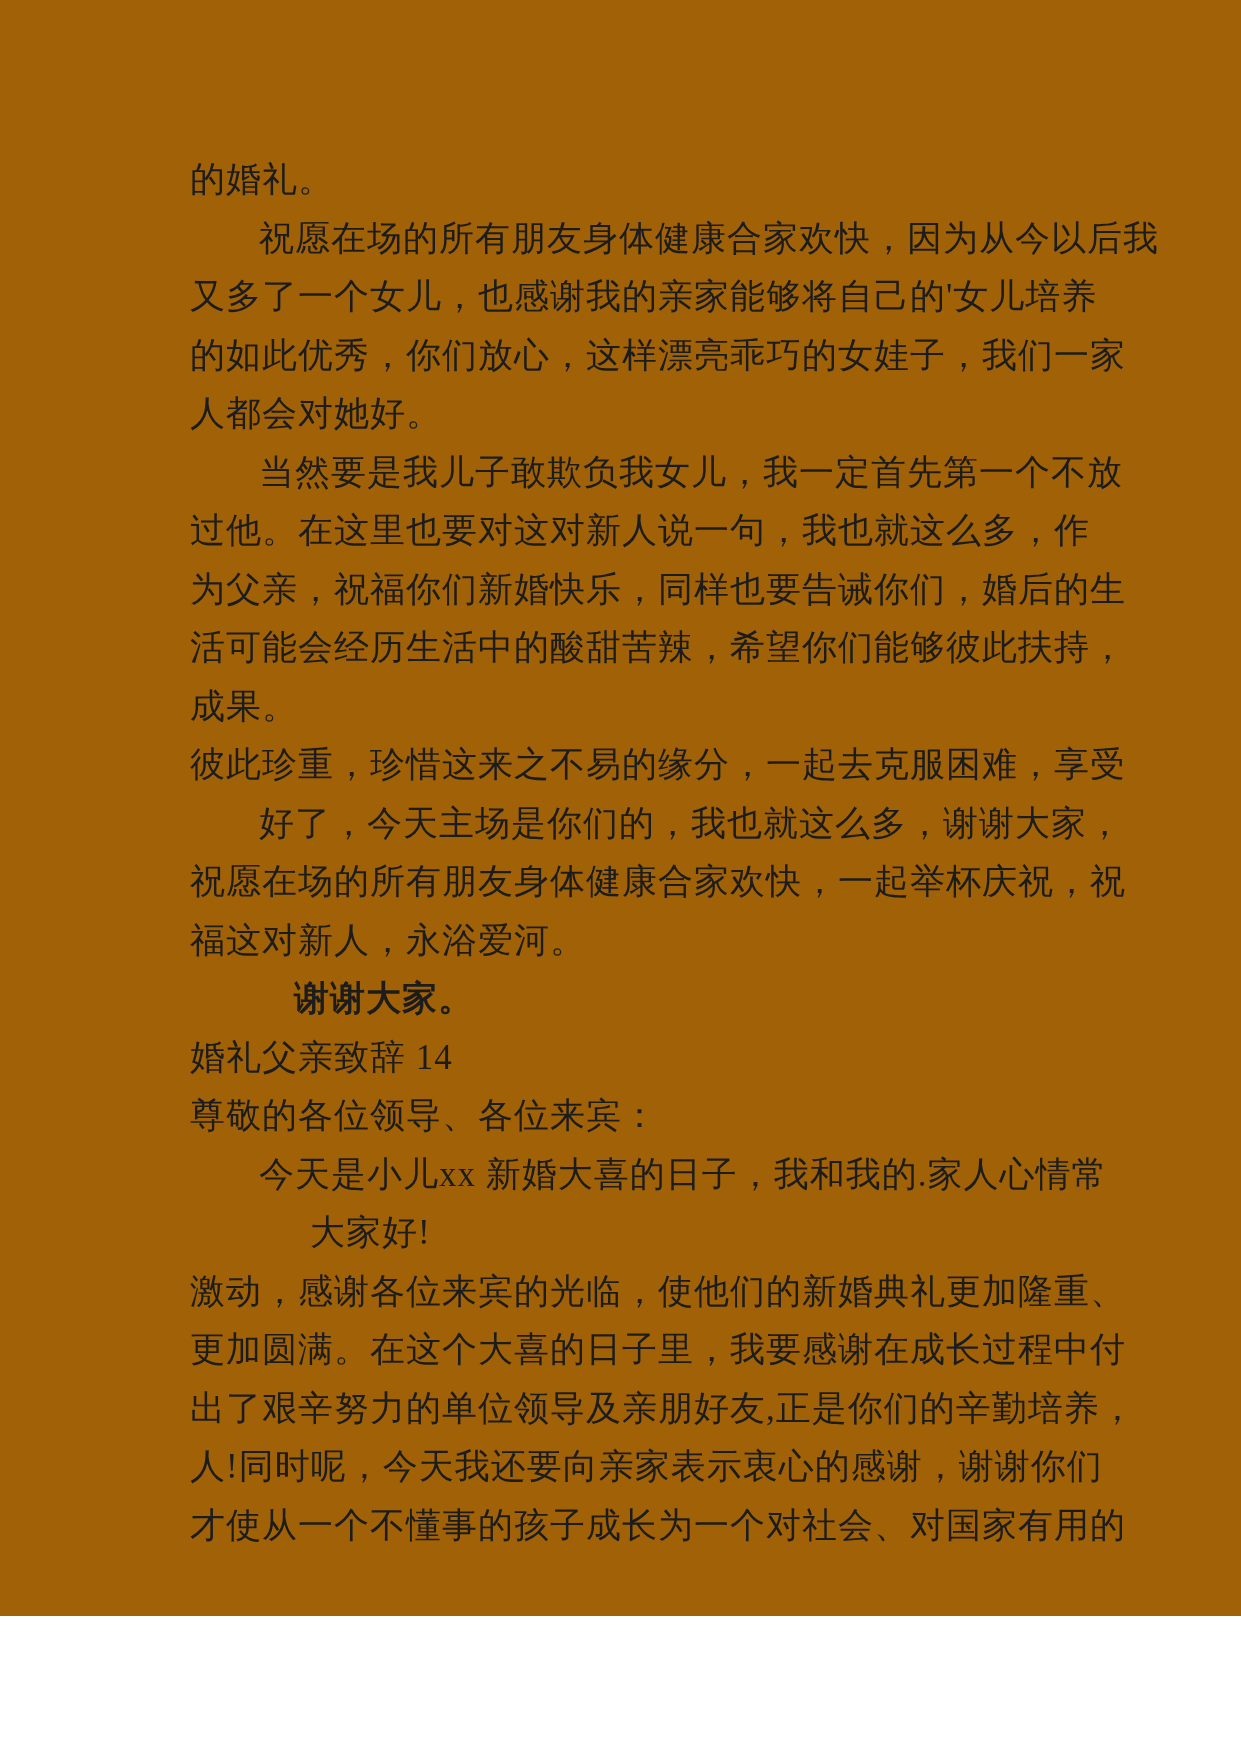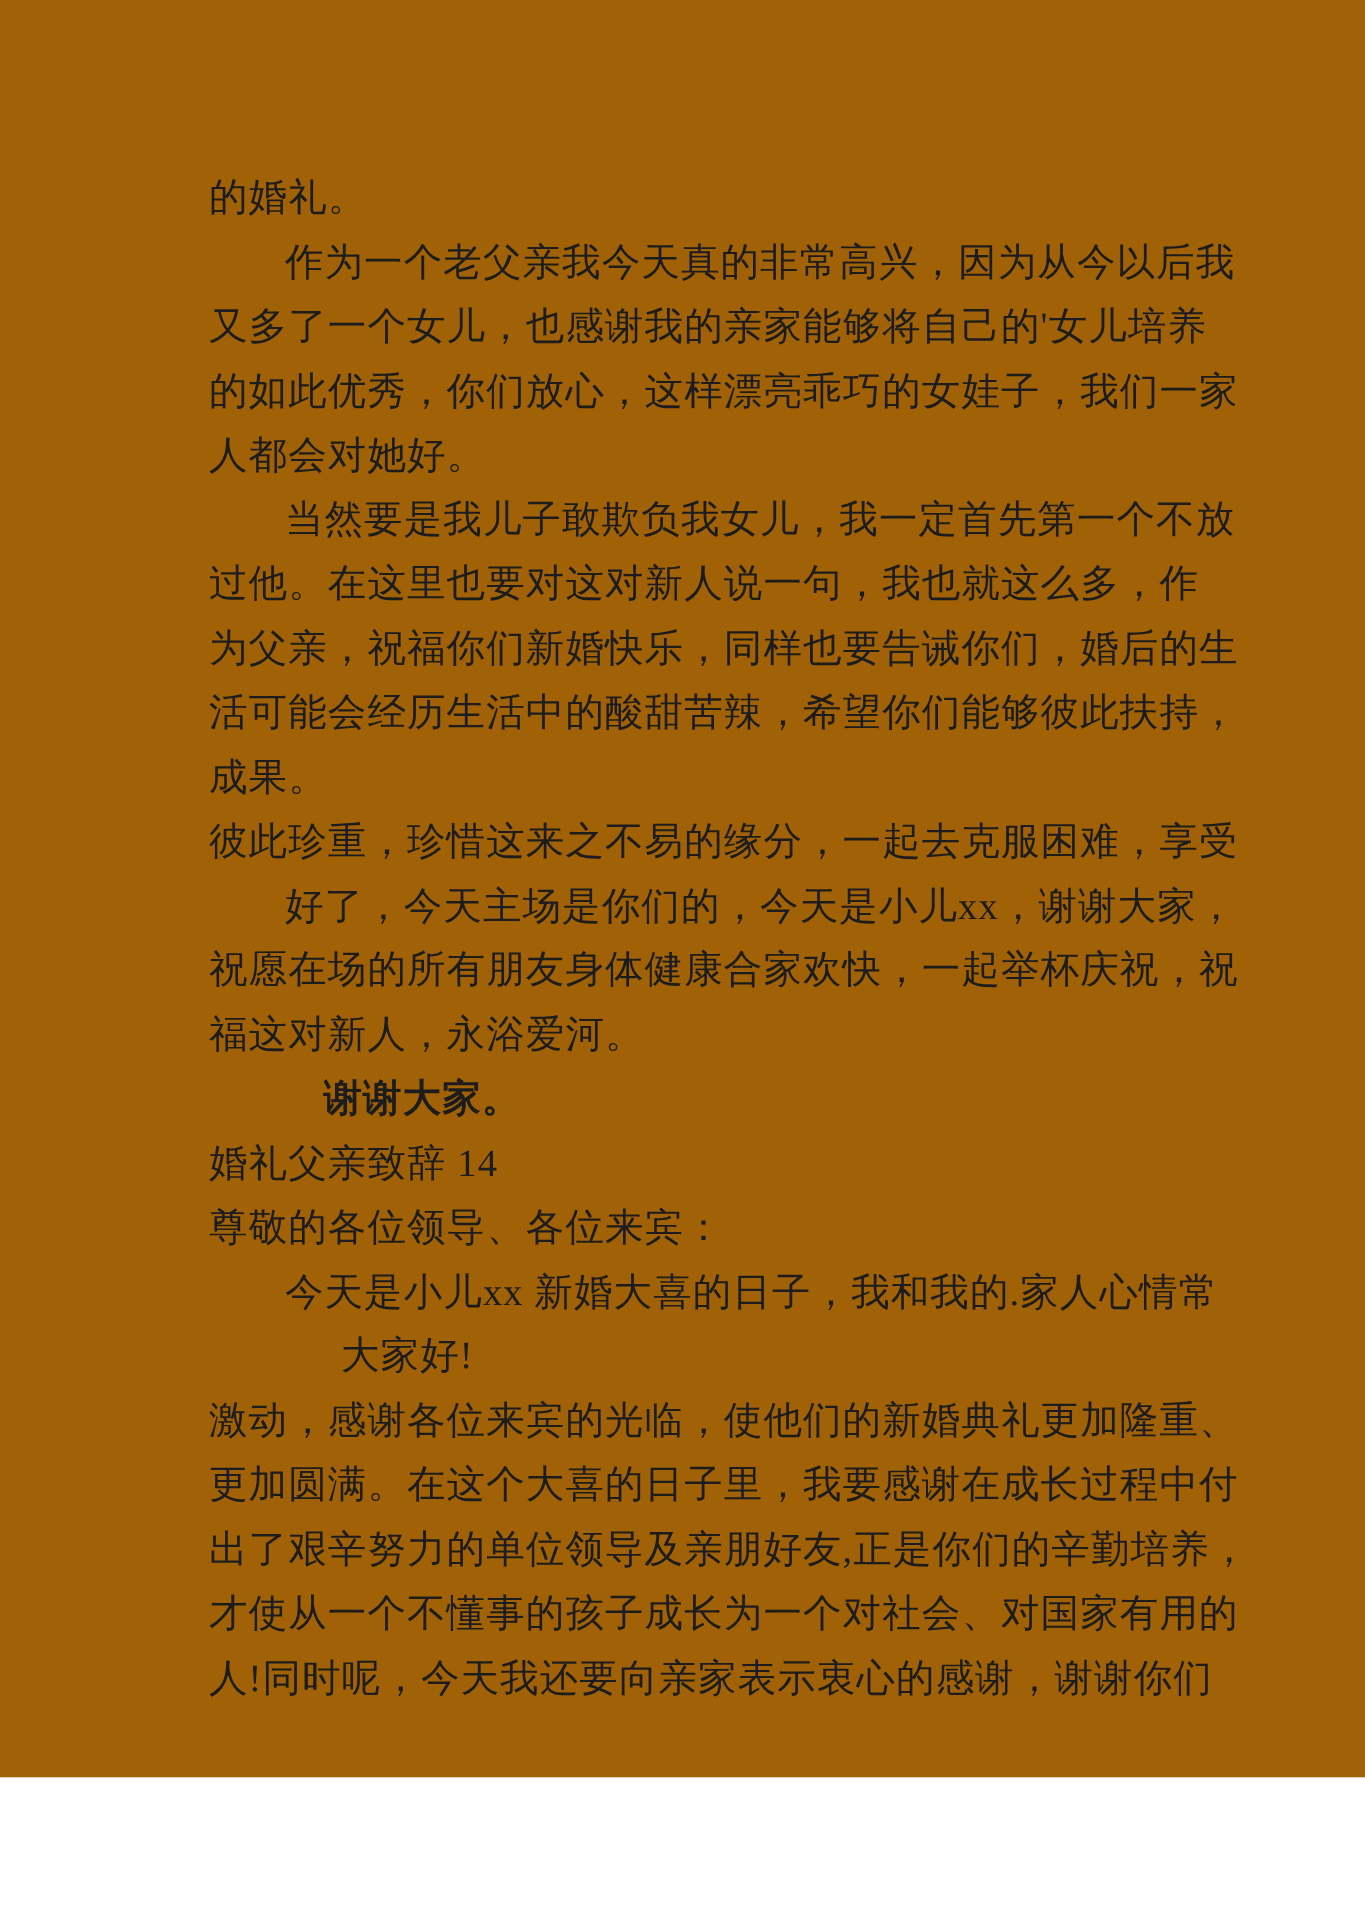--- a/index.html
+++ b/index.html
@@ -34,37 +34,37 @@
   .indent-2   { padding-left: 69px; }
   .indent-3   { padding-left: 104px; font-weight: bold; }
   .indent-3_5 { padding-left: 120px; }
 </style>
 </head>
 <body>
 
 <div class="page">
   <div class="text-content">
       <div class="line indent-0">的婚礼。</div>
-      <div class="line indent-2">作为一个老父亲我今天真的非常高兴，因为从今以后我</div>
+      <div class="line indent-2">祝愿在场的所有朋友身体健康合家欢快，因为从今以后我</div>
       <div class="line indent-0">又多了一个女儿，也感谢我的亲家能够将自己的'女儿培养</div>
       <div class="line indent-0">的如此优秀，你们放心，这样漂亮乖巧的女娃子，我们一家</div>
       <div class="line indent-0">人都会对她好。</div>
       <div class="line indent-2">当然要是我儿子敢欺负我女儿，我一定首先第一个不放</div>
       <div class="line indent-0">过他。在这里也要对这对新人说一句，我也就这么多，作</div>
       <div class="line indent-0">为父亲，祝福你们新婚快乐，同样也要告诫你们，婚后的生</div>
       <div class="line indent-0">活可能会经历生活中的酸甜苦辣，希望你们能够彼此扶持，</div>
       <div class="line indent-0">成果。</div>
       <div class="line indent-0">彼此珍重，珍惜这来之不易的缘分，一起去克服困难，享受</div>
-      <div class="line indent-2">好了，今天主场是你们的，今天是小儿xx，谢谢大家，</div>
+      <div class="line indent-2">好了，今天主场是你们的，我也就这么多，谢谢大家，</div>
       <div class="line indent-0">祝愿在场的所有朋友身体健康合家欢快，一起举杯庆祝，祝</div>
       <div class="line indent-0">福这对新人，永浴爱河。</div>
       <div class="line indent-3">谢谢大家。</div>
       <div class="line indent-0">婚礼父亲致辞 14</div>
       <div class="line indent-0">尊敬的各位领导、各位来宾：</div>
       <div class="line indent-2">今天是小儿xx 新婚大喜的日子，我和我的.家人心情常</div>
       <div class="line indent-3_5">大家好!</div>
       <div class="line indent-0">激动，感谢各位来宾的光临，使他们的新婚典礼更加隆重、</div>
       <div class="line indent-0">更加圆满。在这个大喜的日子里，我要感谢在成长过程中付</div>
       <div class="line indent-0">出了艰辛努力的单位领导及亲朋好友,正是你们的辛勤培养，</div>
+      <div class="line indent-0">人!同时呢，今天我还要向亲家表示衷心的感谢，谢谢你们</div>
       <div class="line indent-0">才使从一个不懂事的孩子成长为一个对社会、对国家有用的</div>
-      <div class="line indent-0">人!同时呢，今天我还要向亲家表示衷心的感谢，谢谢你们</div>
     </div>
 </div>
 
 </body></html>

